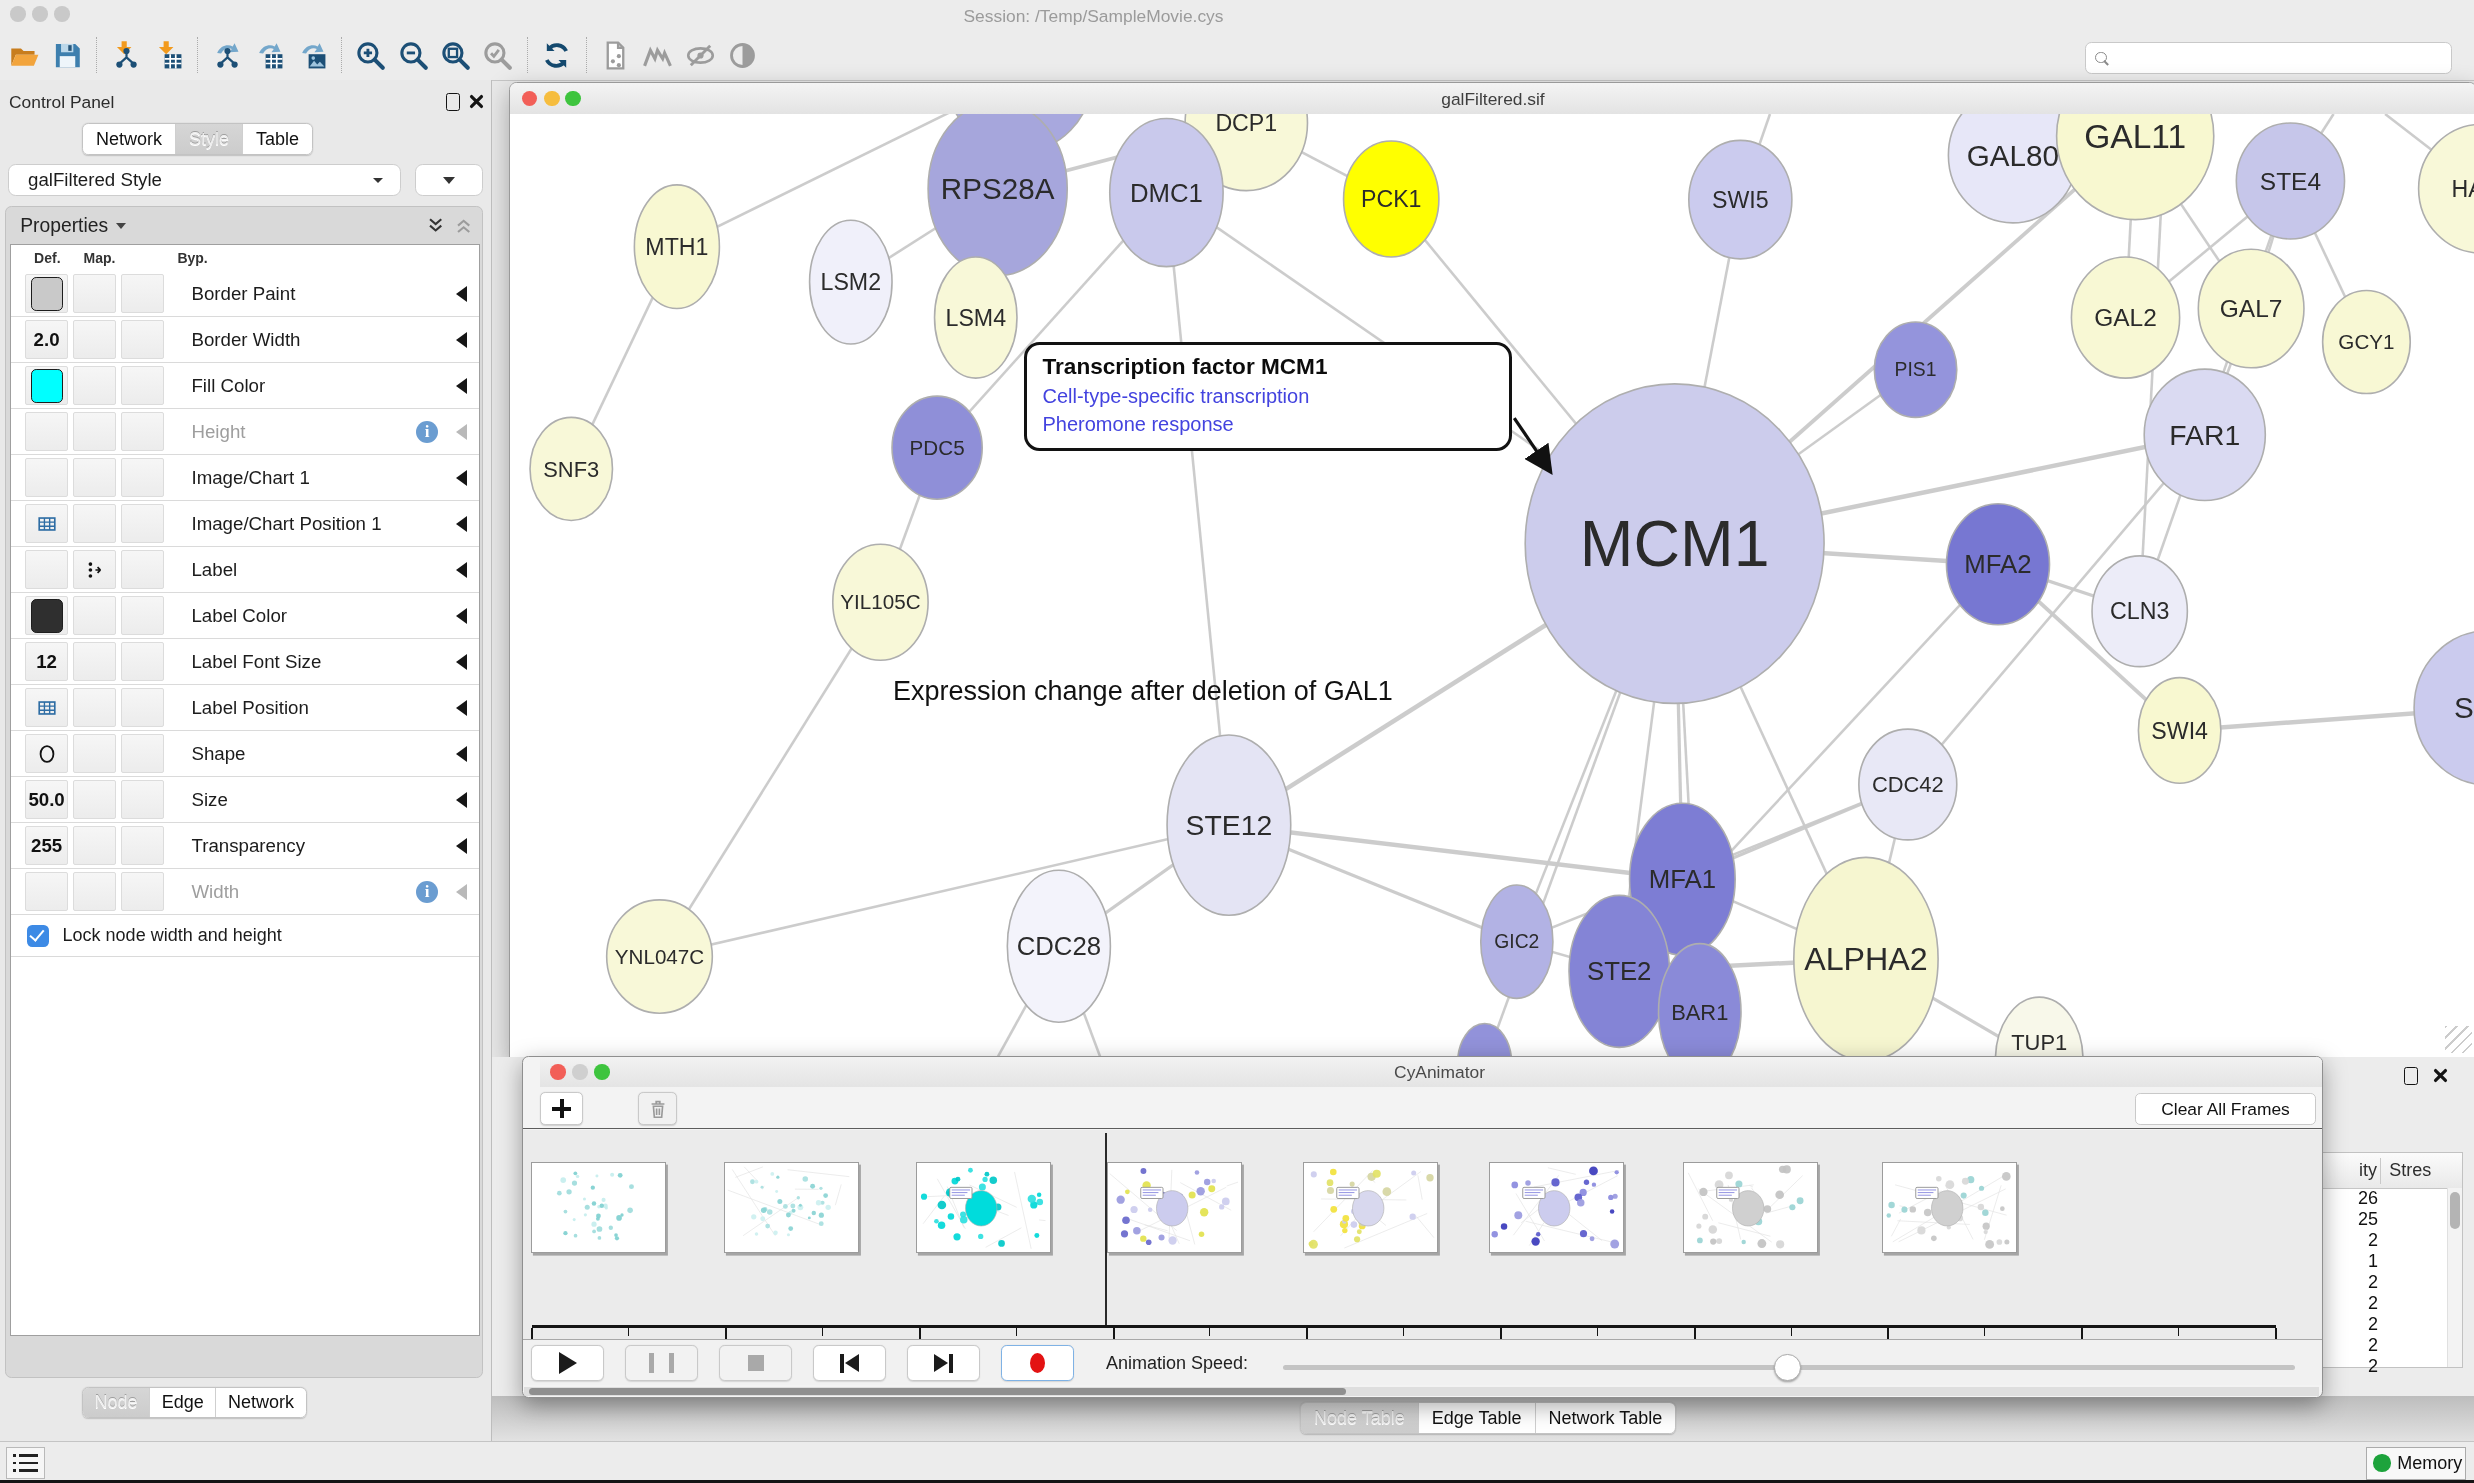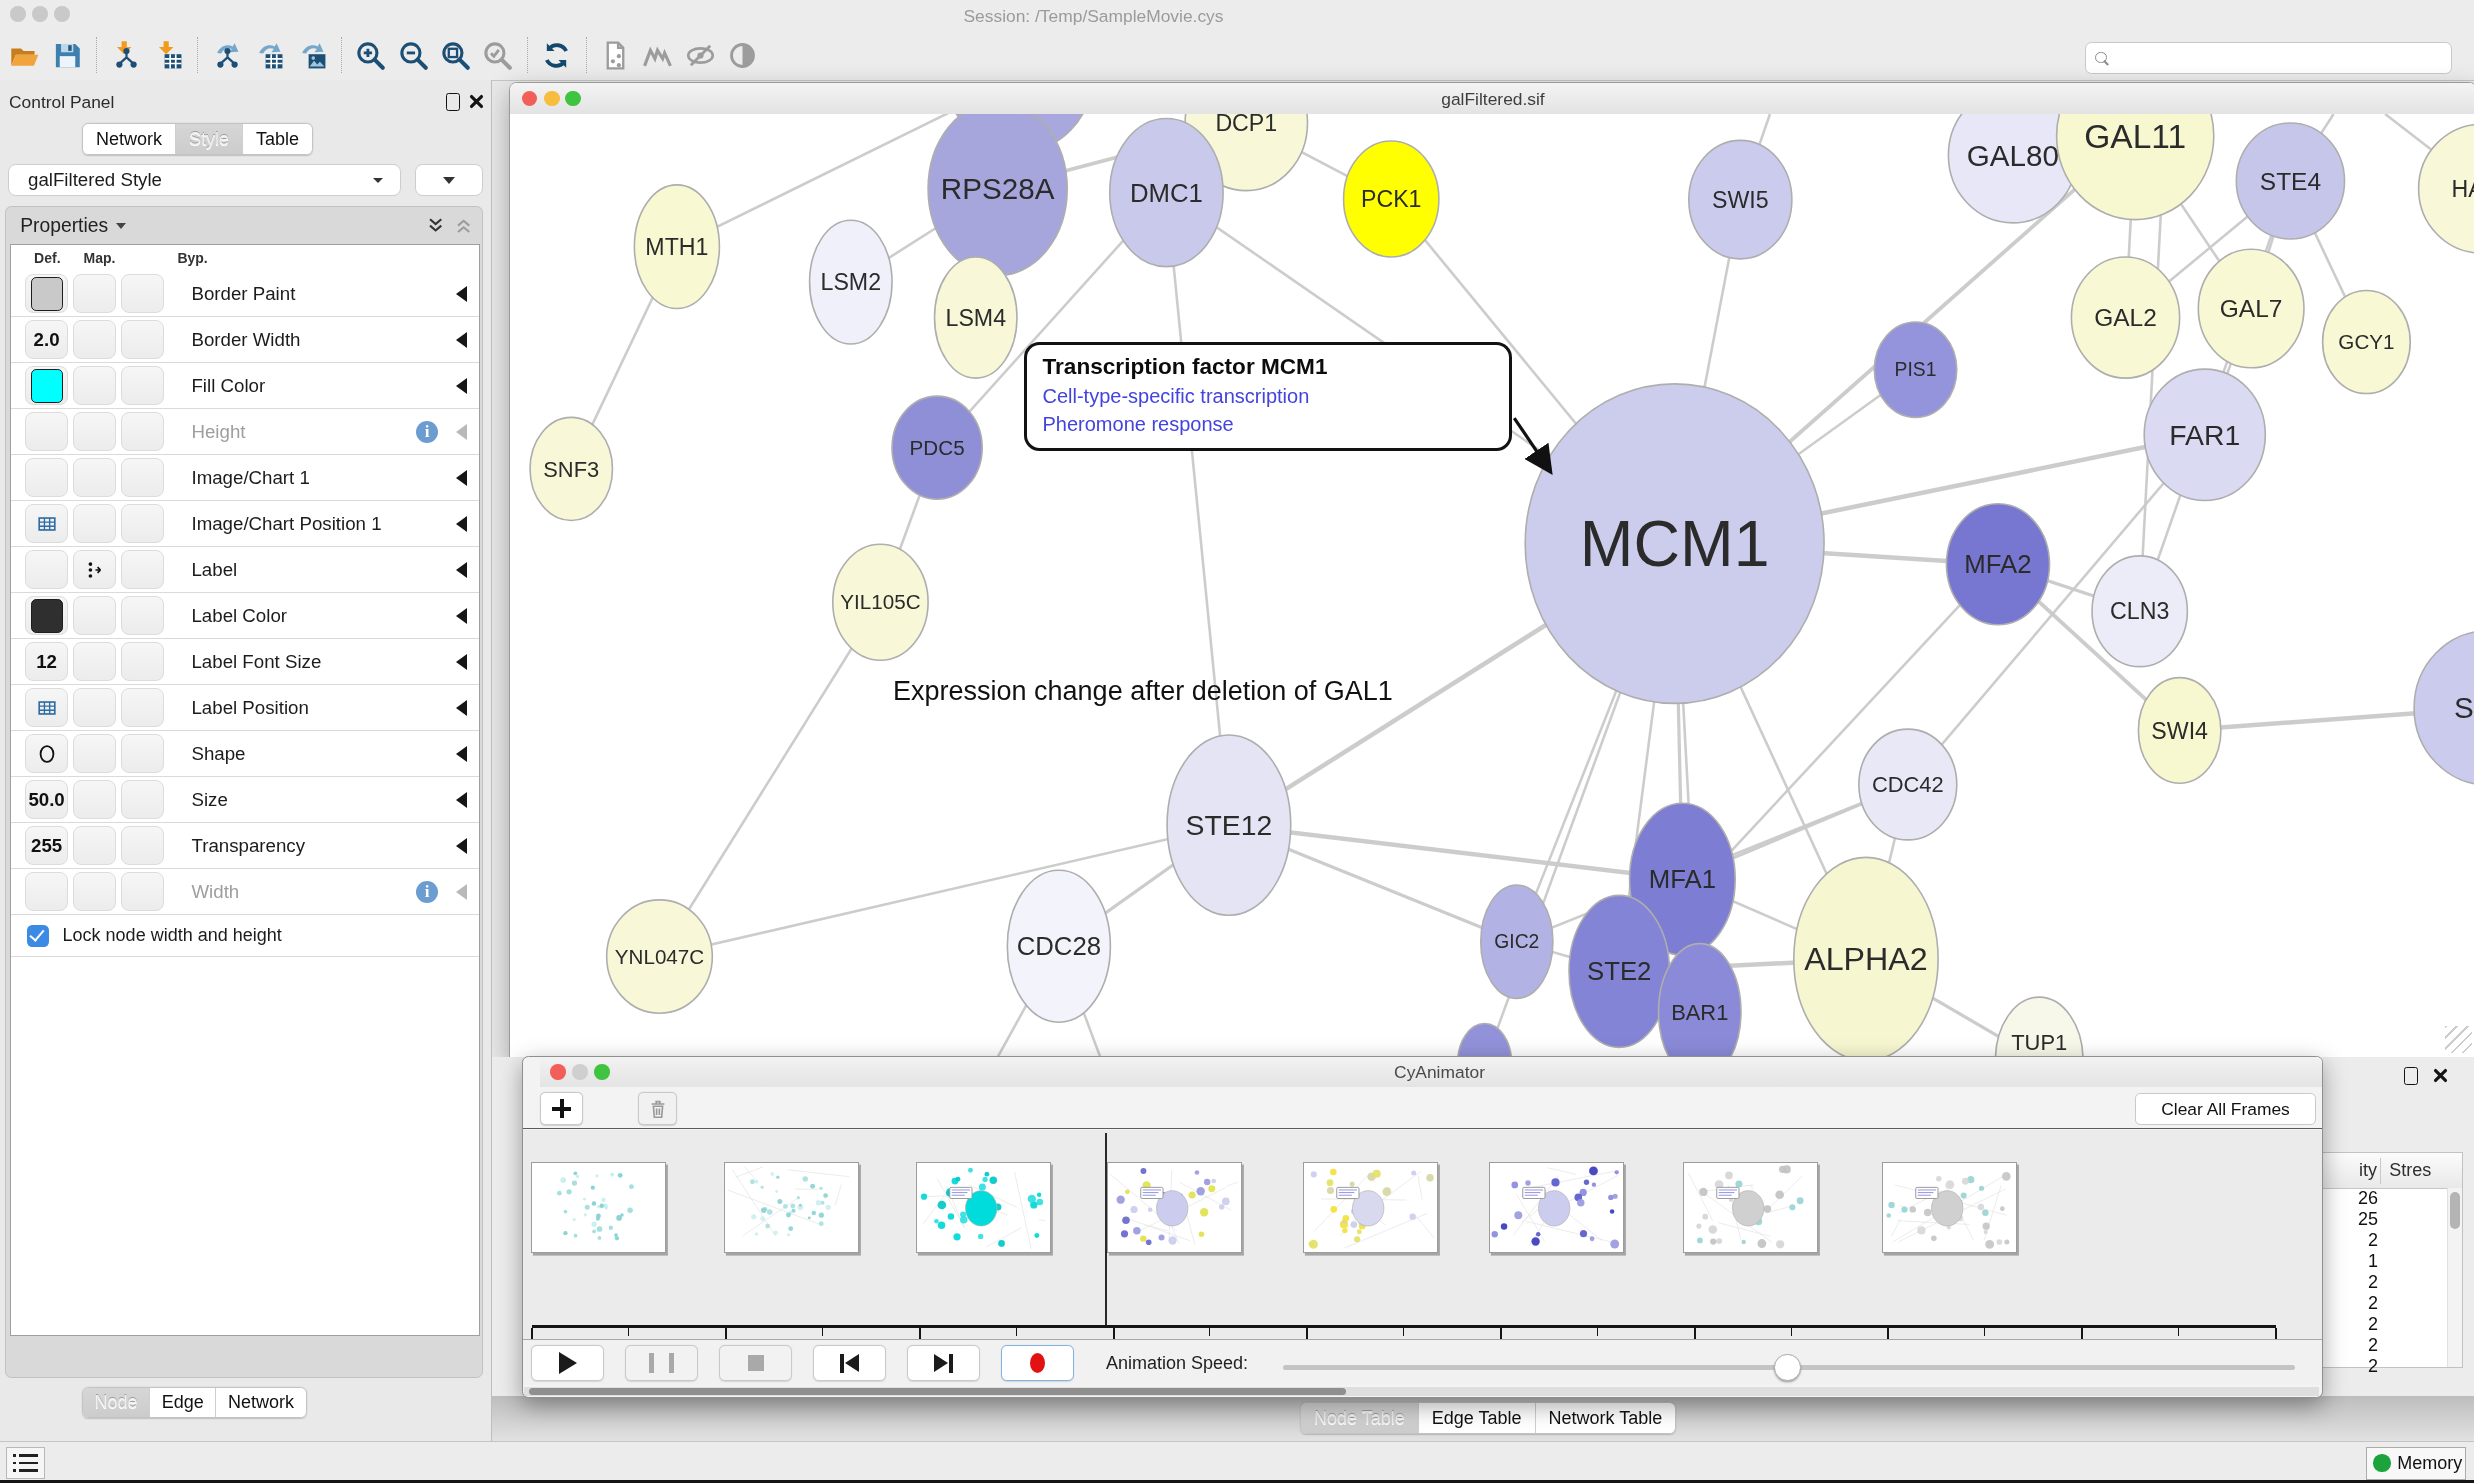--- a/index.html
+++ b/index.html
@@ -52,21 +52,21 @@
   .props-header .lbl{font-size:19.3px;color:#222;margin-left:14px;}
   .props-header .tri{width:0;height:0;border-left:5.2px solid transparent;border-right:5.2px solid transparent;border-top:6.4px solid #444;margin-left:7.7px;}
   .props-header .spacer{flex:1;}
   .props-header svg{width:19.3px;height:19.3px;margin-right:9px;}
   .props-table{position:absolute;left:3.9px;top:37px;width:468px;height:1090px;background:#fff;border:0.6px solid #9f9f9f;overflow:hidden;}
   .props-cols{display:flex;height:26px;align-items:center;font-size:14px;font-weight:bold;color:#333;}
   .props-cols span:nth-child(1){margin-left:23px;}
   .props-cols span:nth-child(2){margin-left:23px;}
   .props-cols span:nth-child(3){margin-left:22px;padding-left:40px;}
   .prop-row{height:45px;border-bottom:0.6px solid #dadada;display:flex;align-items:center;position:relative;}
-  .well{width:41px;height:37px;margin-left:5.2px;background:linear-gradient(#f6f6f6,#ececec);border:0.6px solid #dcdcdc;border-radius:8px;
+  .well{width:41px;height:37px;margin-left:5.2px;background:linear-gradient(#f6f6f6,#ececec);border:0.6px solid #dcdcdc;border-radius:2px;
     display:flex;align-items:center;justify-content:center;}
   .well:first-child{margin-left:14px;}
   .well svg{width:22px;height:22px;}
   .swatch{width:30px;height:32px;border:1.6px solid #1d1d1d;border-radius:5.2px;}
   .defval{font-size:18.7px;font-weight:bold;color:#111;}
   .prop-label{font-size:18.7px;color:#1c1c1c;margin-left:27px;}
   .prop-row.disabled .prop-label{color:#9e9e9e;}
   .chev{position:absolute;right:11.6px;width:0;height:0;border-top:8.4px solid transparent;border-bottom:8.4px solid transparent;border-right:11px solid #161616;}
   .prop-row.disabled .chev{border-right-color:#b9b9b9;}
   .info-i{position:absolute;right:41px;width:22px;height:22px;border-radius:50%;background:#6b9dd1;color:#fff;

